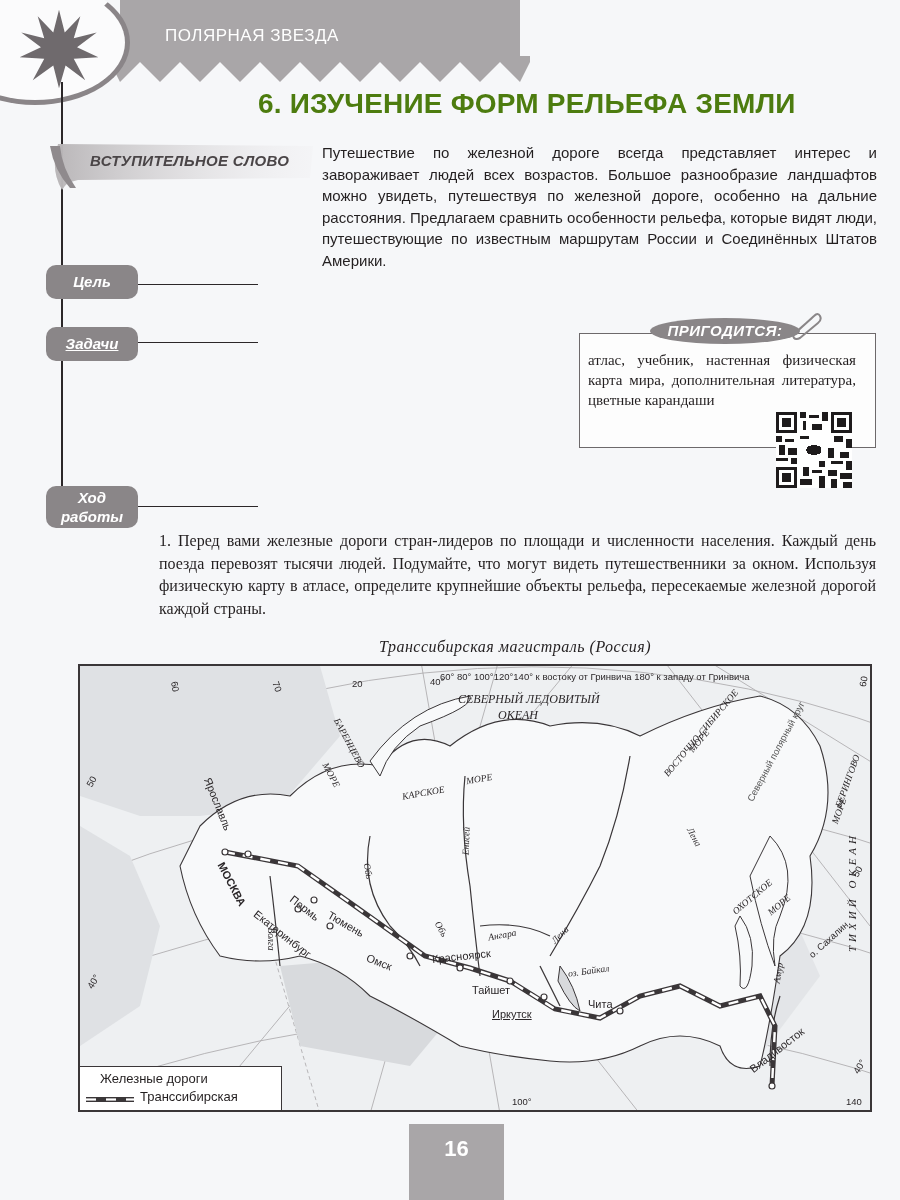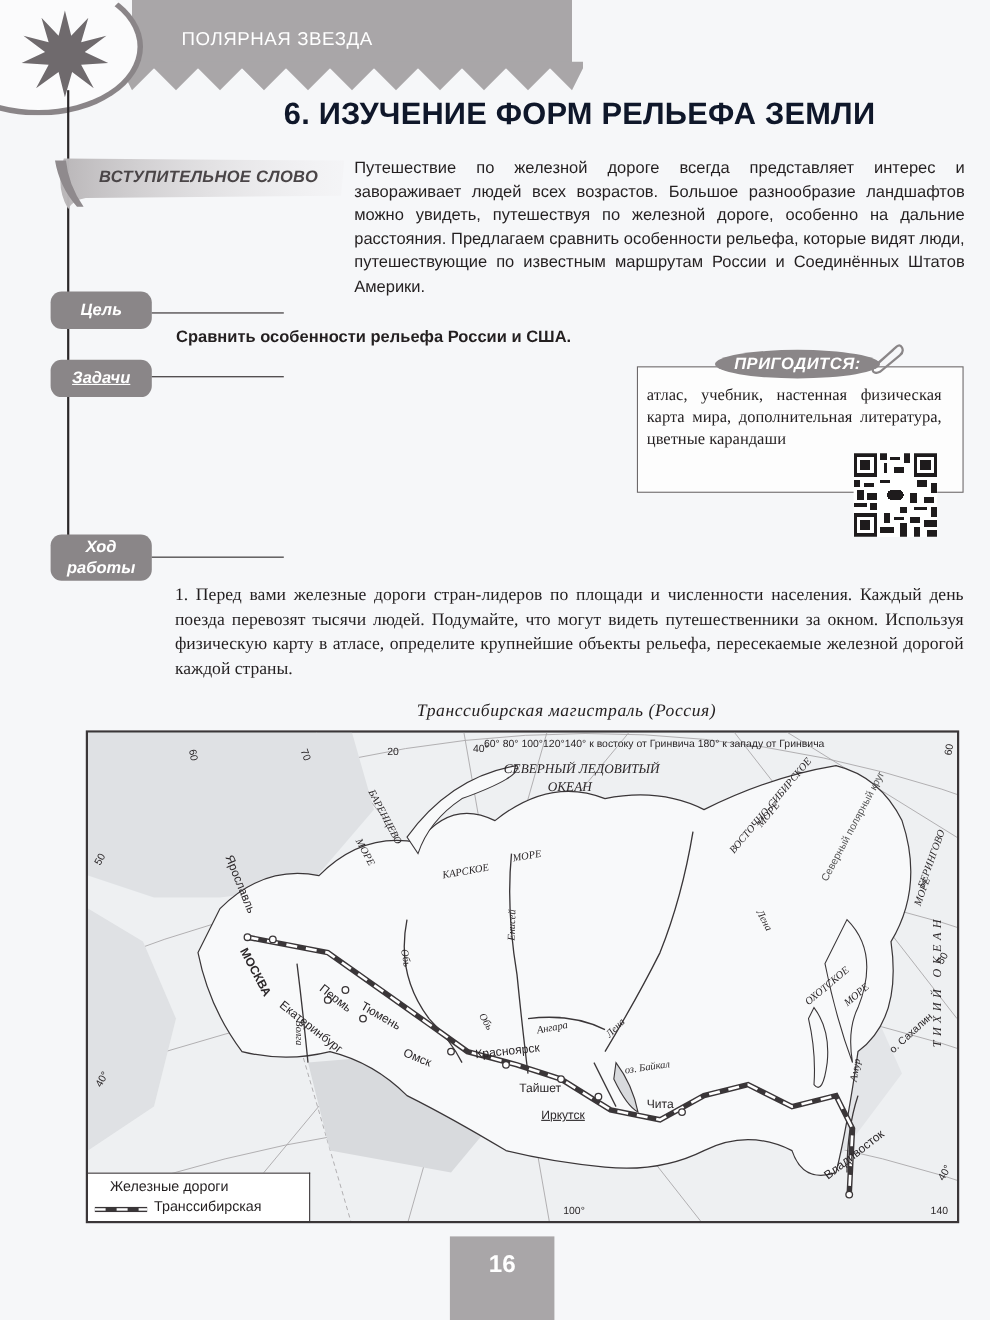--- a/index.html
+++ b/index.html
@@ -29,21 +29,21 @@
     border-left-color: transparent; border-top-color: transparent;
     background: #fbfbfc;
   }
   .star-icon { position: absolute; left: 18px; top: 8px; width: 82px; height: 82px; }
 
   
   .timeline-line { position: absolute; left: 61px; top: 82px; width: 2px; height: 430px; background: #2b2729; }
 
   .chapter-title {
     position: absolute; left: 258px; top: 88px;
-    font-size: 28px; font-weight: bold; color: #0f172a; letter-spacing: 0.2px;
+    font-size: 28px; font-weight: bold; color: #4d7c0f; letter-spacing: 0.2px;
   }
 
   .intro-label-wrap { position: absolute; left: 48px; top: 140px; width: 270px; height: 50px; }
   .intro-swoosh { position: absolute; left: 0; top: 0; width: 270px; height: 50px; }
   .intro-label {
     position: absolute; left: 42px; top: 12px;
     font-size: 15px; font-weight: bold; font-style: italic; color: #4a4547; letter-spacing: 0.3px;
   }
   .intro-text {
     position: absolute; left: 322px; top: 142px; width: 555px;
@@ -145,21 +145,20 @@
       </defs>
       <path d="M10,4 L265,6 L262,38 L30,40 Q18,42 14,50 Q2,30 10,4 Z" fill="url(#sw)"></path>
       <path d="M2,6 Q6,30 22,48 L28,48 Q14,28 12,6 Z" fill="#8f8a8d"></path>
     </svg>
     <div class="intro-label">ВСТУПИТЕЛЬНОЕ СЛОВО</div>
   </div>
   <div class="intro-text">Путешествие по железной дороге всегда представляет интерес и завораживает людей всех возрастов. Большое разнообразие ландшафтов можно увидеть, путешествуя по железной дороге, особенно на дальние расстояния. Предлагаем сравнить особенности рельефа, которые видят люди, путешествующие по известным маршрутам России и Соединённых Штатов Америки.</div>
 
   <div class="side-tab" style="top:265px;height:34px;line-height:34px;">Цель</div>
   <div class="tab-line" style="left:138px;top:284px;width:120px;"></div>
-  <div class="goal-text">Сравнить особенности рельефа России и США.</div>
 
   <div class="side-tab" style="top:327px;height:34px;line-height:34px;text-decoration:underline;">Задачи</div>
   <div class="tab-line" style="left:138px;top:342px;width:120px;"></div>
 
   <div class="useful-box"></div>
   <div class="useful-badge">ПРИГОДИТСЯ:</div>
   <svg class="paperclip-icon" viewBox="0 0 34 30">
     <path d="M4,26 L26,6 Q30,2 32,6 Q34,10 30,13 L12,28 Q8,30 6,28 Q4,25 8,22 L24,8" fill="none" stroke="#8a8688" stroke-width="2"></path>
   </svg>
   <div class="useful-text">атлас, учебник, настенная физическая карта мира, дополнительная литература, цветные карандаши</div>

